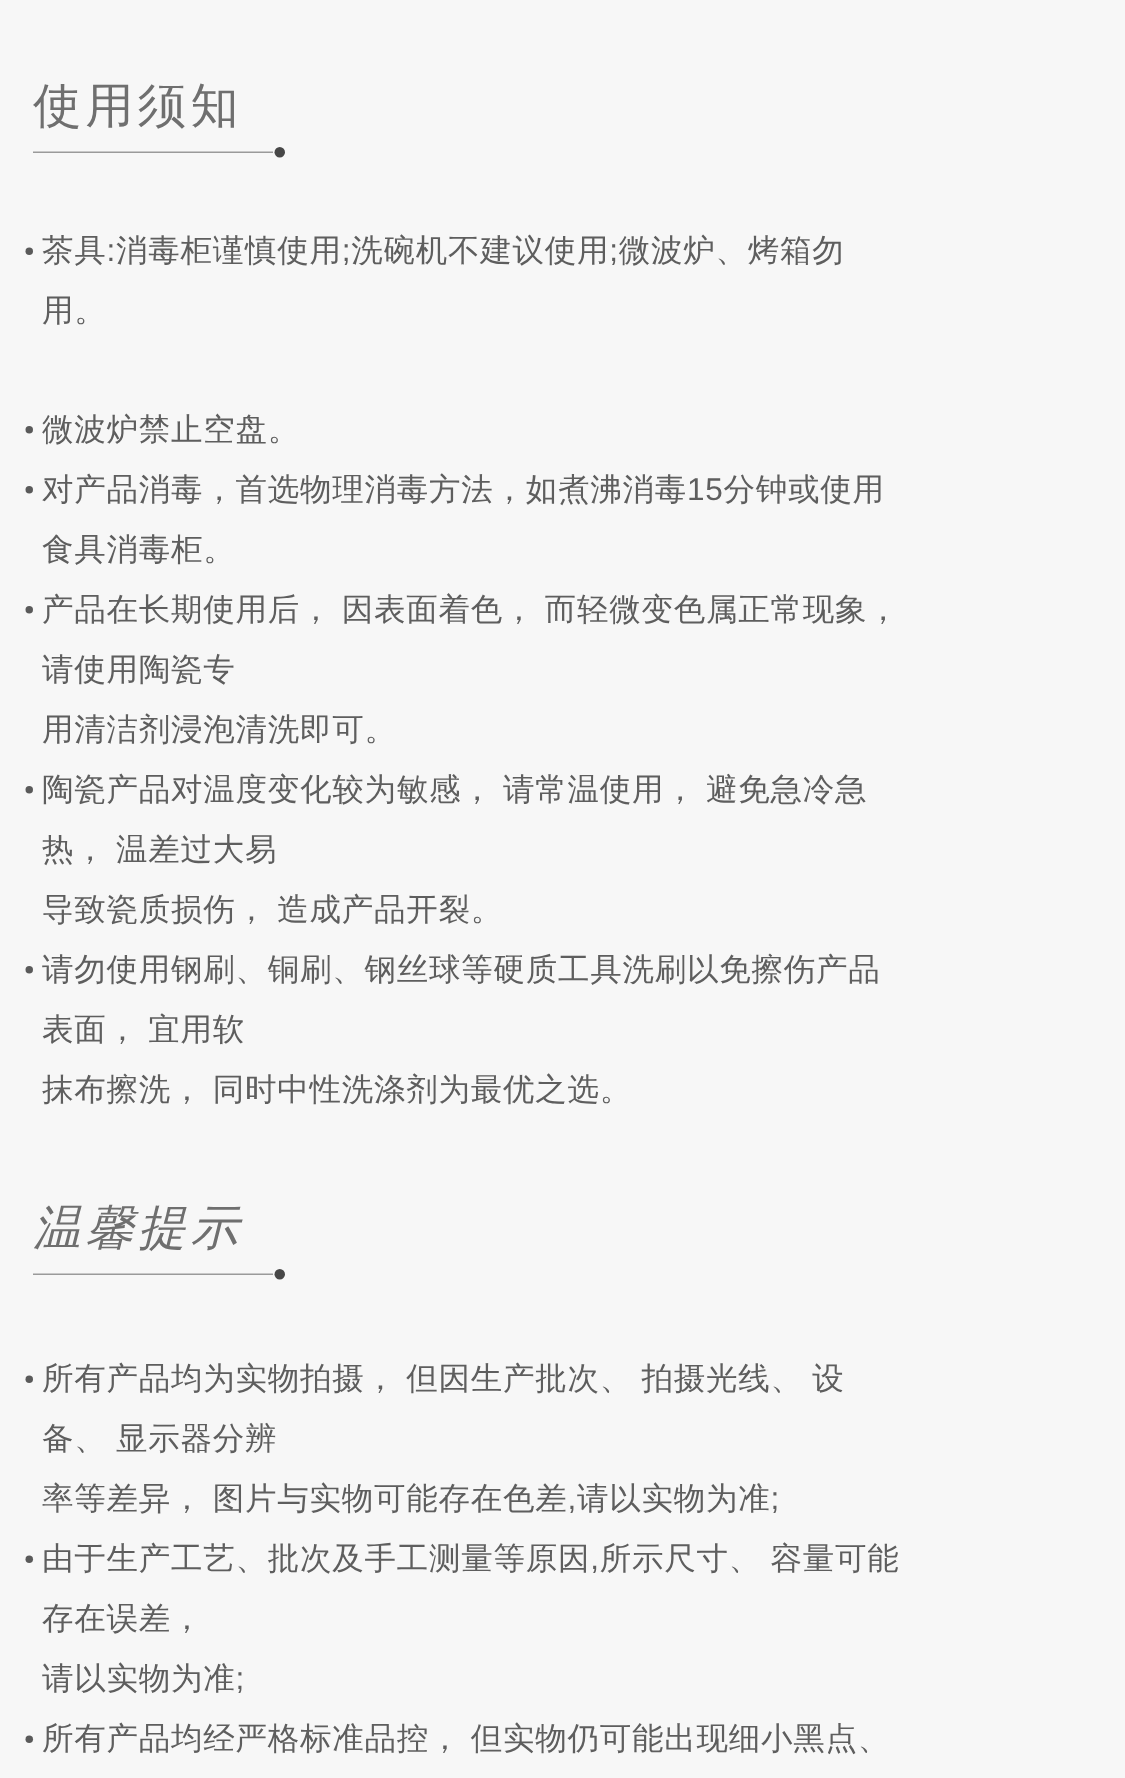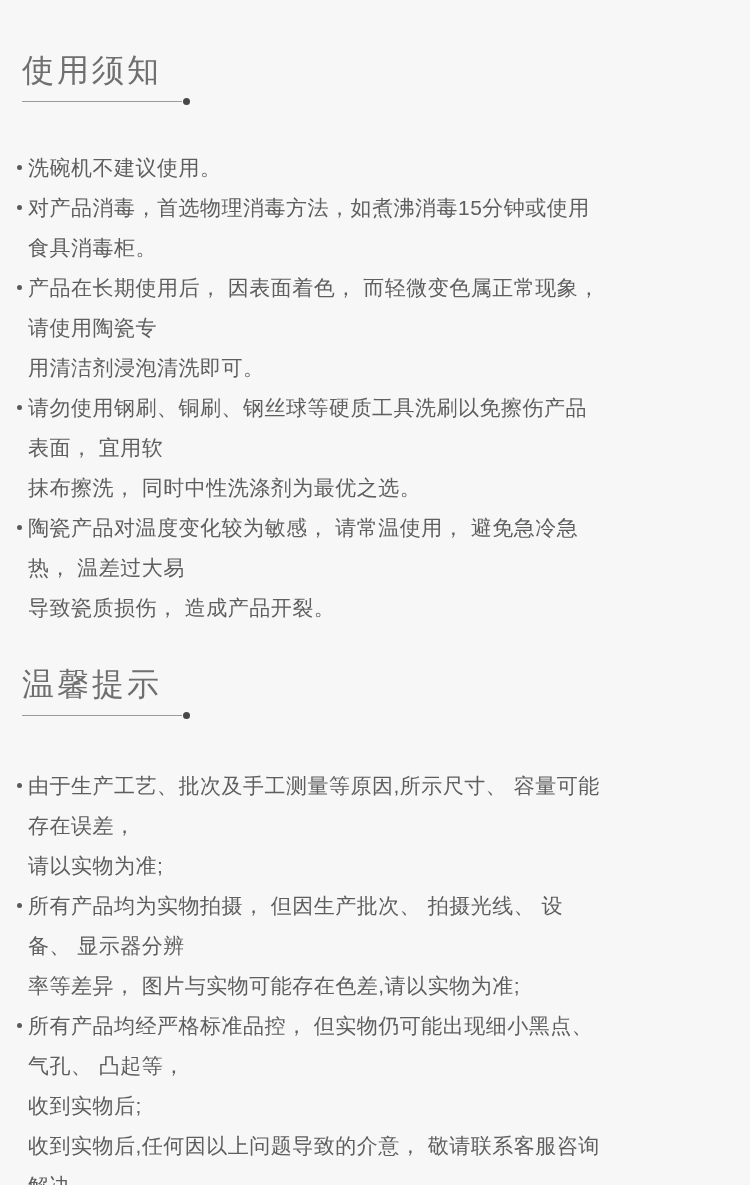--- a/index.html
+++ b/index.html
@@ -93,100 +93,106 @@
     width: 5px;
     height: 5px;
     margin: -2.5px 0 0 -2.5px;
     border-radius: 50%;
     background: #5a5a5a;
   }
   .item-text {
     white-space: pre-line;
     flex: 1 1 auto;
   }
-  .tips-title-block { margin-top: 38px; }
+  .tips-title-block { margin-top: 53px; font-style: italic; }
 </style>
 </head>
 <body>
 
 <div class="page">
   <div class="page-inner">
 
     <div class="title-block">
       <h2 class="section-title">使用须知</h2>
       <div class="title-underline">
         <span class="underline-dot"></span>
       </div>
     </div>
 
     <ul class="notice-list group-a">
+      <li class="item">
+        <span class="bullet-col">
+            <span class="dot"></span>
+          </span>
+        <span class="item-text">茶具:消毒柜谨慎使用;洗碗机不建议使用;微波炉、烤箱勿用。</span>
+      </li>
     </ul>
 
     <ul class="notice-list group-b">
       <li class="item">
         <span class="bullet-col">
             <span class="dot"></span>
           </span>
-        <span class="item-text">洗碗机不建议使用。</span>
+        <span class="item-text">微波炉禁止空盘。</span>
       </li>
       <li class="item">
         <span class="bullet-col">
             <span class="dot"></span>
           </span>
         <span class="item-text">对产品消毒，首选物理消毒方法，如煮沸消毒15分钟或使用食具消毒柜。</span>
       </li>
       <li class="item">
         <span class="bullet-col">
             <span class="dot"></span>
           </span>
         <span class="item-text">产品在长期使用后， 因表面着色， 而轻微变色属正常现象， 请使用陶瓷专
 用清洁剂浸泡清洗即可。</span>
       </li>
       <li class="item">
         <span class="bullet-col">
             <span class="dot"></span>
           </span>
+        <span class="item-text">陶瓷产品对温度变化较为敏感， 请常温使用， 避免急冷急热， 温差过大易
+导致瓷质损伤， 造成产品开裂。</span>
+      </li>
+      <li class="item">
+        <span class="bullet-col">
+            <span class="dot"></span>
+          </span>
         <span class="item-text">请勿使用钢刷、铜刷、钢丝球等硬质工具洗刷以免擦伤产品表面， 宜用软
 抹布擦洗， 同时中性洗涤剂为最优之选。</span>
-      </li>
-      <li class="item">
-        <span class="bullet-col">
-            <span class="dot"></span>
-          </span>
-        <span class="item-text">陶瓷产品对温度变化较为敏感， 请常温使用， 避免急冷急热， 温差过大易
-导致瓷质损伤， 造成产品开裂。</span>
       </li>
     </ul>
 
     <div class="title-block tips-title-block">
       <h2 class="section-title">温馨提示</h2>
       <div class="title-underline">
         <span class="underline-dot"></span>
       </div>
     </div>
 
     <ul class="notice-list tips-list">
       <li class="item">
         <span class="bullet-col">
             <span class="dot"></span>
           </span>
+        <span class="item-text">所有产品均为实物拍摄， 但因生产批次、 拍摄光线、 设备、 显示器分辨
+率等差异， 图片与实物可能存在色差,请以实物为准;</span>
+      </li>
+      <li class="item">
+        <span class="bullet-col">
+            <span class="dot"></span>
+          </span>
         <span class="item-text">由于生产工艺、批次及手工测量等原因,所示尺寸、 容量可能存在误差，
 请以实物为准;</span>
       </li>
       <li class="item">
         <span class="bullet-col">
             <span class="dot"></span>
           </span>
-        <span class="item-text">所有产品均为实物拍摄， 但因生产批次、 拍摄光线、 设备、 显示器分辨
-率等差异， 图片与实物可能存在色差,请以实物为准;</span>
-      </li>
-      <li class="item">
-        <span class="bullet-col">
-            <span class="dot"></span>
-          </span>
         <span class="item-text">所有产品均经严格标准品控， 但实物仍可能出现细小黑点、气孔、 凸起等，
 收到实物后;</span>
       </li>
       <li class="item">
         <span class="bullet-col"></span>
         <span class="item-text">收到实物后,任何因以上问题导致的介意， 敬请联系客服咨询解决。</span>
       </li>
     </ul>
 
   </div>

